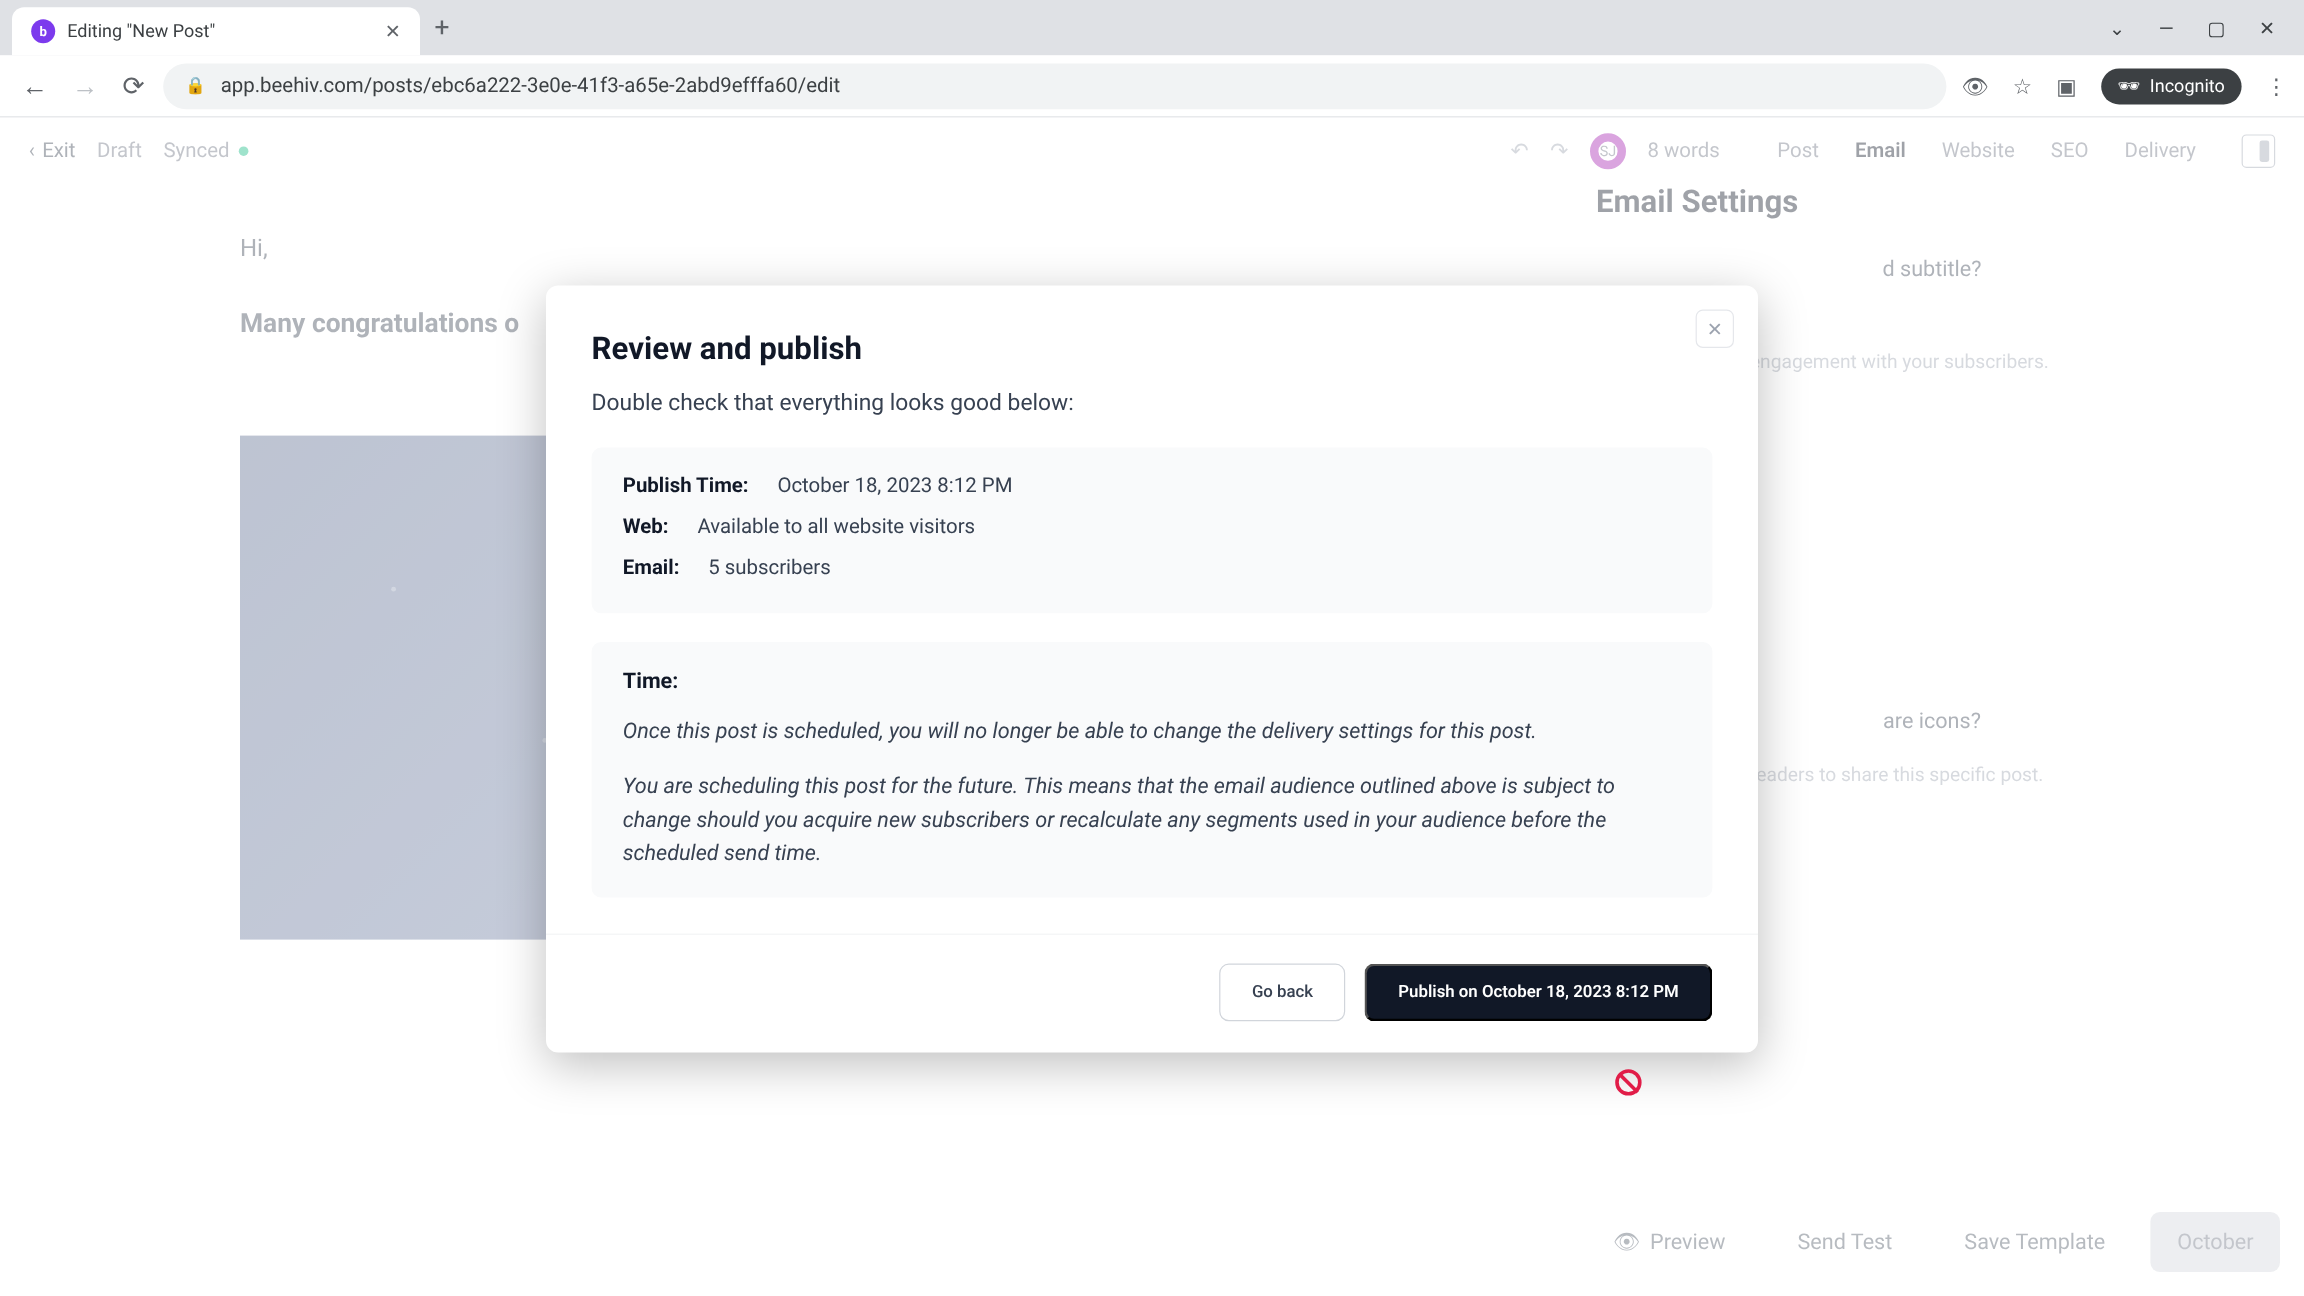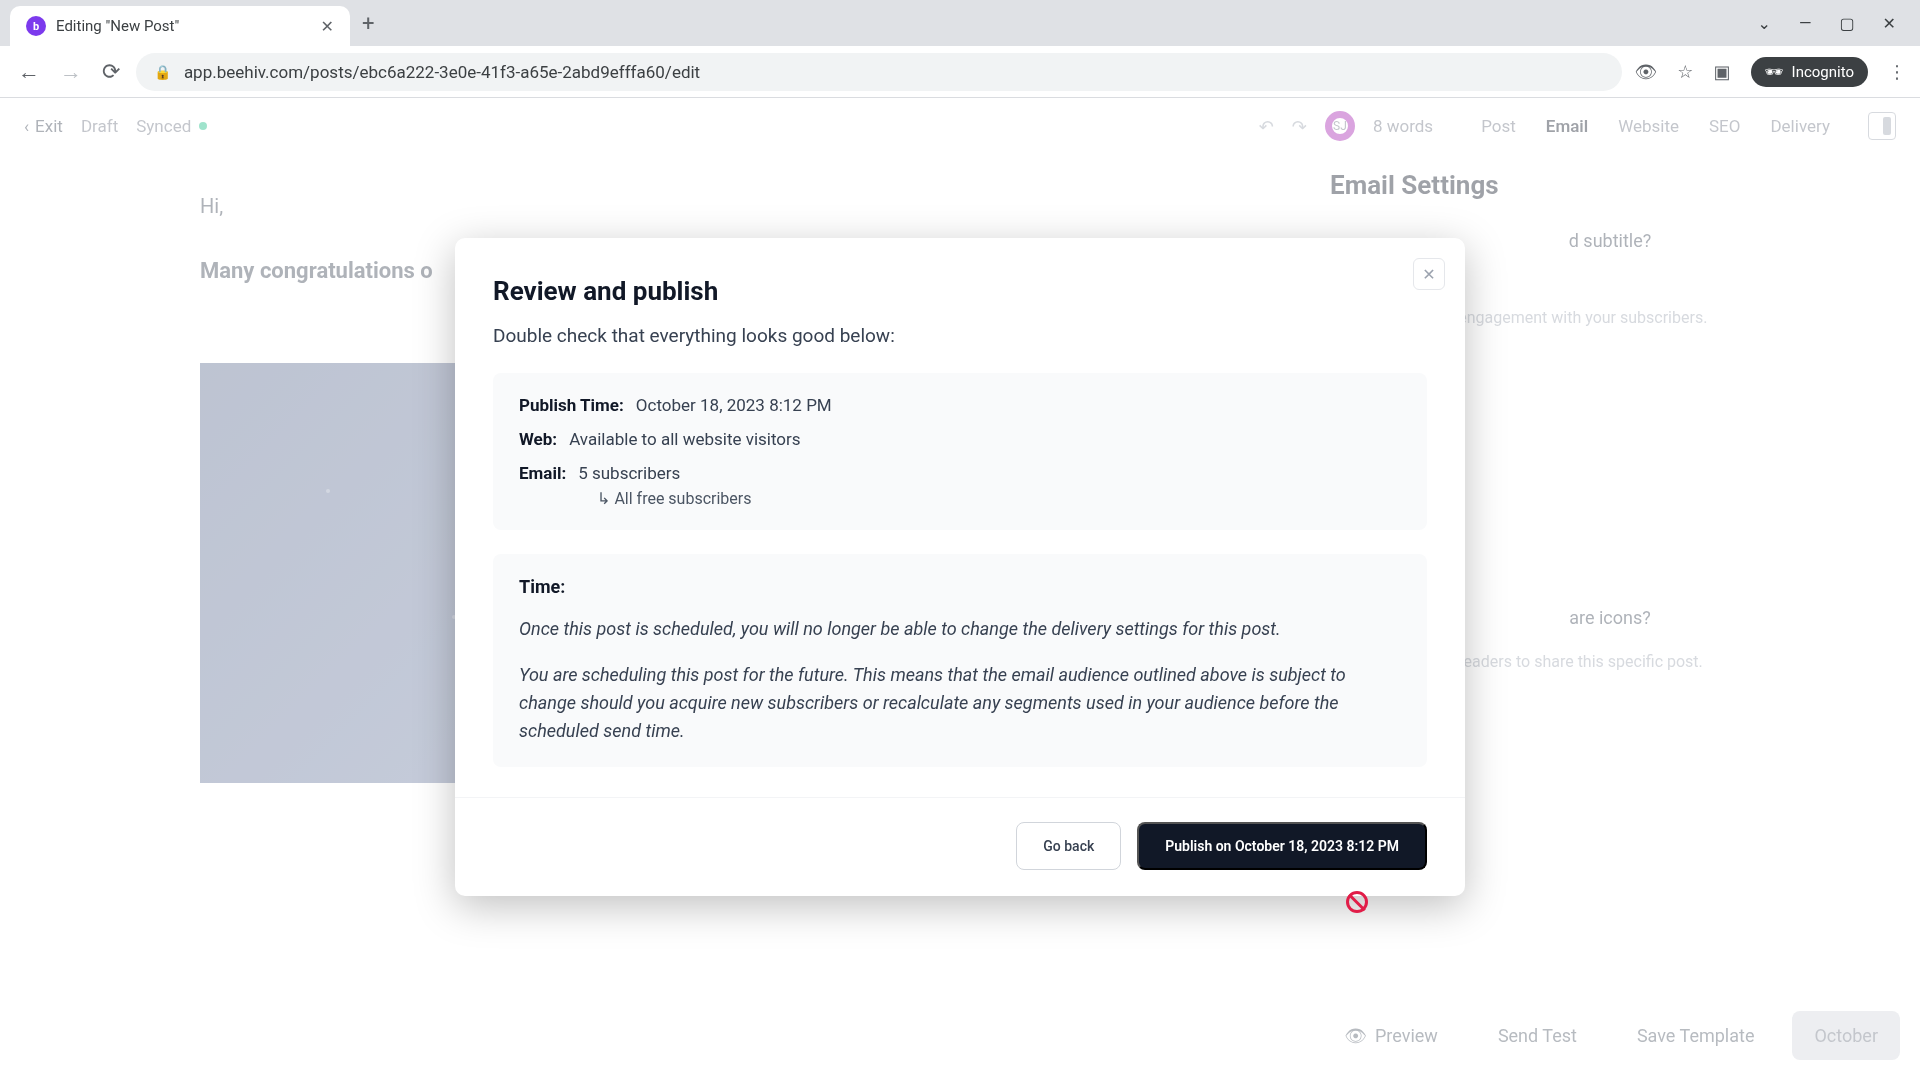--- a/index.html
+++ b/index.html
@@ -44,38 +44,38 @@
 .panel-toggle::after { content: ''; position: absolute; right: 4px; top: 4px; bottom: 4px; width: 8px; background: #9ca3af; border-radius: 2px; }
 
 .editor-area { padding: 40px 200px 0 200px; color: #374151; font-size: 20px; }
 .editor-text1 { margin-bottom: 40px; }
 .editor-text2 { font-weight: 700; font-size: 22px; margin-bottom: 80px; }
 .editor-image { width: 840px; height: 420px; background: linear-gradient(135deg, #5b6b8f 0%, #6b7ba0 50%, #7b8bb0 100%); position: relative; overflow: hidden; }
 .editor-image::before, .editor-image::after { content: ''; position: absolute; width: 4px; height: 4px; background: rgba(255,255,255,0.3); border-radius: 50%; }
 .editor-image::before { top: 30%; left: 15%; }
 .editor-image::after { top: 60%; left: 30%; }
 
-.settings-panel { position: absolute; right: 0; top: 72px; width: 620px; padding: 0 30px; color: #4b5563; }
+.settings-panel { position: absolute; right: 0; top: 56px; width: 620px; padding: 0 30px; color: #4b5563; }
 .settings-title { font-size: 26px; font-weight: 700; color: #111827; margin-bottom: 30px; }
 .settings-subtitle { font-size: 18px; color: #374151; margin-bottom: 24px; text-align: center; }
 .settings-ab { font-size: 18px; color: #374151; margin-bottom: 12px; }
 .settings-desc { font-size: 16px; color: #9ca3af; margin-bottom: 40px; }
 
 .footer-actions { position: absolute; bottom: 20px; right: 20px; display: flex; gap: 16px; }
 .footer-btn { padding: 14px 22px; border-radius: 8px; font-size: 18px; color: #4b5563; cursor: pointer; display: flex; gap: 8px; align-items: center; }
 .footer-btn.schedule { background: #d1d5db; color: #6b7280; }
 
 
 .modal-backdrop { position: absolute; inset: 98px 0 0 0; display: flex; align-items: flex-start; justify-content: center; padding-top: 140px; z-index: 10; }
 .modal { width: 1010px; background: #fff; border-radius: 10px; box-shadow: 0 10px 40px rgba(0,0,0,0.25); padding: 38px 38px 30px 38px; position: relative; }
 .modal-close { position: absolute; top: 20px; right: 20px; width: 32px; height: 32px; border: 1px solid #e5e7eb; border-radius: 6px; display: flex; align-items: center; justify-content: center; color: #9ca3af; cursor: pointer; font-size: 16px; }
 .modal-title { font-size: 26px; font-weight: 700; color: #111827; margin-bottom: 18px; }
 .modal-subtitle { font-size: 19px; color: #374151; margin-bottom: 26px; }
 .info-box { background: #f9fafb; border-radius: 8px; padding: 22px 26px; margin-bottom: 24px; }
-.info-row { display: flex; gap: 12px; font-size: 17px; margin-bottom: 14px; }
+.info-row { display: flex; gap: 24px; font-size: 17px; margin-bottom: 14px; }
 .info-row:last-child { margin-bottom: 0; }
 .info-label { font-weight: 700; color: #111827; }
 .info-value { color: #374151; }
 .info-sublist { margin-left: 78px; font-size: 16px; color: #4b5563; }
 .notes-box { background: #f9fafb; border-radius: 8px; padding: 22px 26px; margin-bottom: 30px; }
 .notes-title { font-size: 18px; font-weight: 700; color: #111827; margin-bottom: 18px; }
 .notes-text { font-style: italic; font-size: 18px; color: #374151; line-height: 1.55; margin-bottom: 18px; }
 .notes-text:last-child { margin-bottom: 0; }
 .modal-footer { display: flex; justify-content: flex-end; gap: 16px; border-top: 1px solid #f3f4f6; padding-top: 24px; margin: 0 -38px -4px -38px; padding-left: 38px; padding-right: 38px; }
 .btn { padding: 14px 26px; border-radius: 8px; font-size: 14px; cursor: pointer; font-weight: 500; }
@@ -191,21 +191,20 @@
         <span class="info-value">October 18, 2023 8:12 PM</span>
       </div>
       <div class="info-row">
         <span class="info-label">Web:</span>
         <span class="info-value">Available to all website visitors</span>
       </div>
       <div class="info-row" style="margin-bottom:6px">
         <span class="info-label">Email:</span>
         <span class="info-value">5 subscribers</span>
       </div>
-      <div class="info-sublist">↳  All free subscribers</div>
     </div>
 
     <div class="notes-box">
       <div class="notes-title">Time:</div>
       <div class="notes-text">Once this post is scheduled, you will no longer be able to change the delivery settings for this post.</div>
       <div class="notes-text">You are scheduling this post for the future. This means that the email audience outlined above is subject to change should you acquire new subscribers or recalculate any segments used in your audience before the scheduled send time.</div>
     </div>
 
     <div class="modal-footer">
       <button class="btn btn-secondary">Go back</button>

